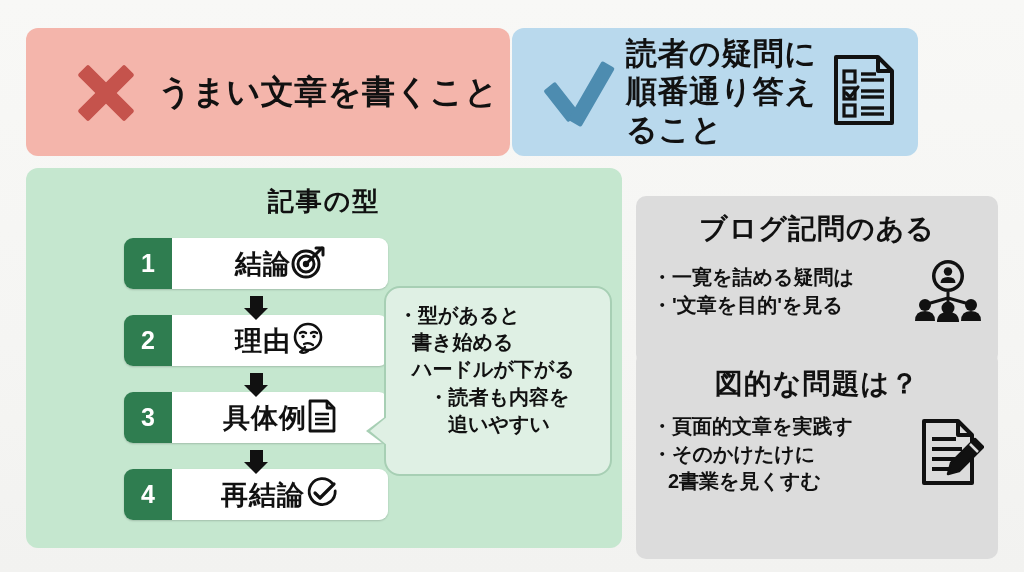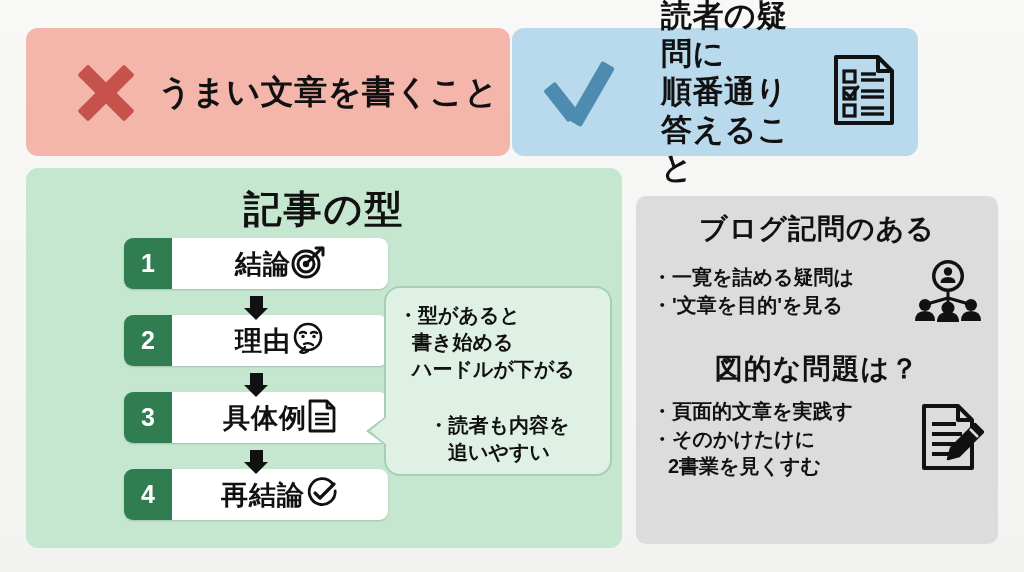--- a/index.html
+++ b/index.html
@@ -16,21 +16,21 @@
   }
 
   
   .banner {
     position: absolute;
     top: 28px; height: 128px;
     border-radius: 12px;
     display: flex; align-items: center;
   }
   .banner-bad  { left: 26px;  width: 484px; background: #f4b5ab; padding-left: 12px; }
-  .banner-good { left: 512px; width: 406px; background: #b9d9ed; gap: 35px; }
+  .banner-good { left: 512px; width: 406px; background: #b9d9ed; }
 
   .mark-x {
     position: relative;
     width: 76px; height: 76px;
     margin-left: 30px; margin-right: 14px;
     flex: 0 0 auto;
   }
   .mark-x::before, .mark-x::after {
     content: ""; position: absolute;
     left: 50%; top: 6px;
@@ -72,21 +72,21 @@
   
   .green-card {
     position: absolute;
     left: 26px; top: 168px;
     width: 596px; height: 380px;
     background: #c5e7cf;
     border-radius: 12px;
   }
   .green-title {
     text-align: center;
-    font-size: 38px; font-weight: bold; color: #111;
+    font-size: 26px; font-weight: bold; color: #111;
     padding-top: 16px; letter-spacing: 2px;
   }
 
   .steps { position: absolute; left: 98px; top: 70px; width: 264px; }
   .step-row {
     display: flex; align-items: stretch;
     height: 51px;
     border-radius: 9px;
     overflow: hidden;
     box-shadow: 0 1px 2px rgba(0,0,0,.18);
@@ -143,31 +143,31 @@
     left: -16px; top: 128px;
     width: 0; height: 0;
     border-top: 15px solid transparent;
     border-bottom: 15px solid transparent;
     border-right: 18px solid #dff0e4;
   }
   .callout-item {
     font-size: 20px; font-weight: bold; color: #111;
     line-height: 1.34; white-space: pre-line;
     text-indent: -14px; padding-left: 14px;
-    margin-bottom: 30px;
+    margin-bottom: 2px;
   }
   .callout-item:last-child { margin-bottom: 0; text-align: center; text-indent: 0; padding-left: 0; }
 
   
   .gray-panel {
     position: absolute; left: 636px; width: 362px;
     background: #dcdcdc; border-radius: 10px;
   }
   .panel-top    { top: 168px; height: 168px; margin-top: 28px; }
-  .panel-bottom { top: 336px; height: 208px; }
+  .panel-bottom { top: 351px; height: 208px; }
   .panel-title {
     text-align: center; font-size: 28px; font-weight: bold;
     color: #111; padding-top: 14px; letter-spacing: 1px;
   }
   .panel-body {
     display: flex; align-items: center;
     padding: 10px 14px 0 16px;
   }
   .panel-bullets { flex: 1; }
   .panel-bullet {

